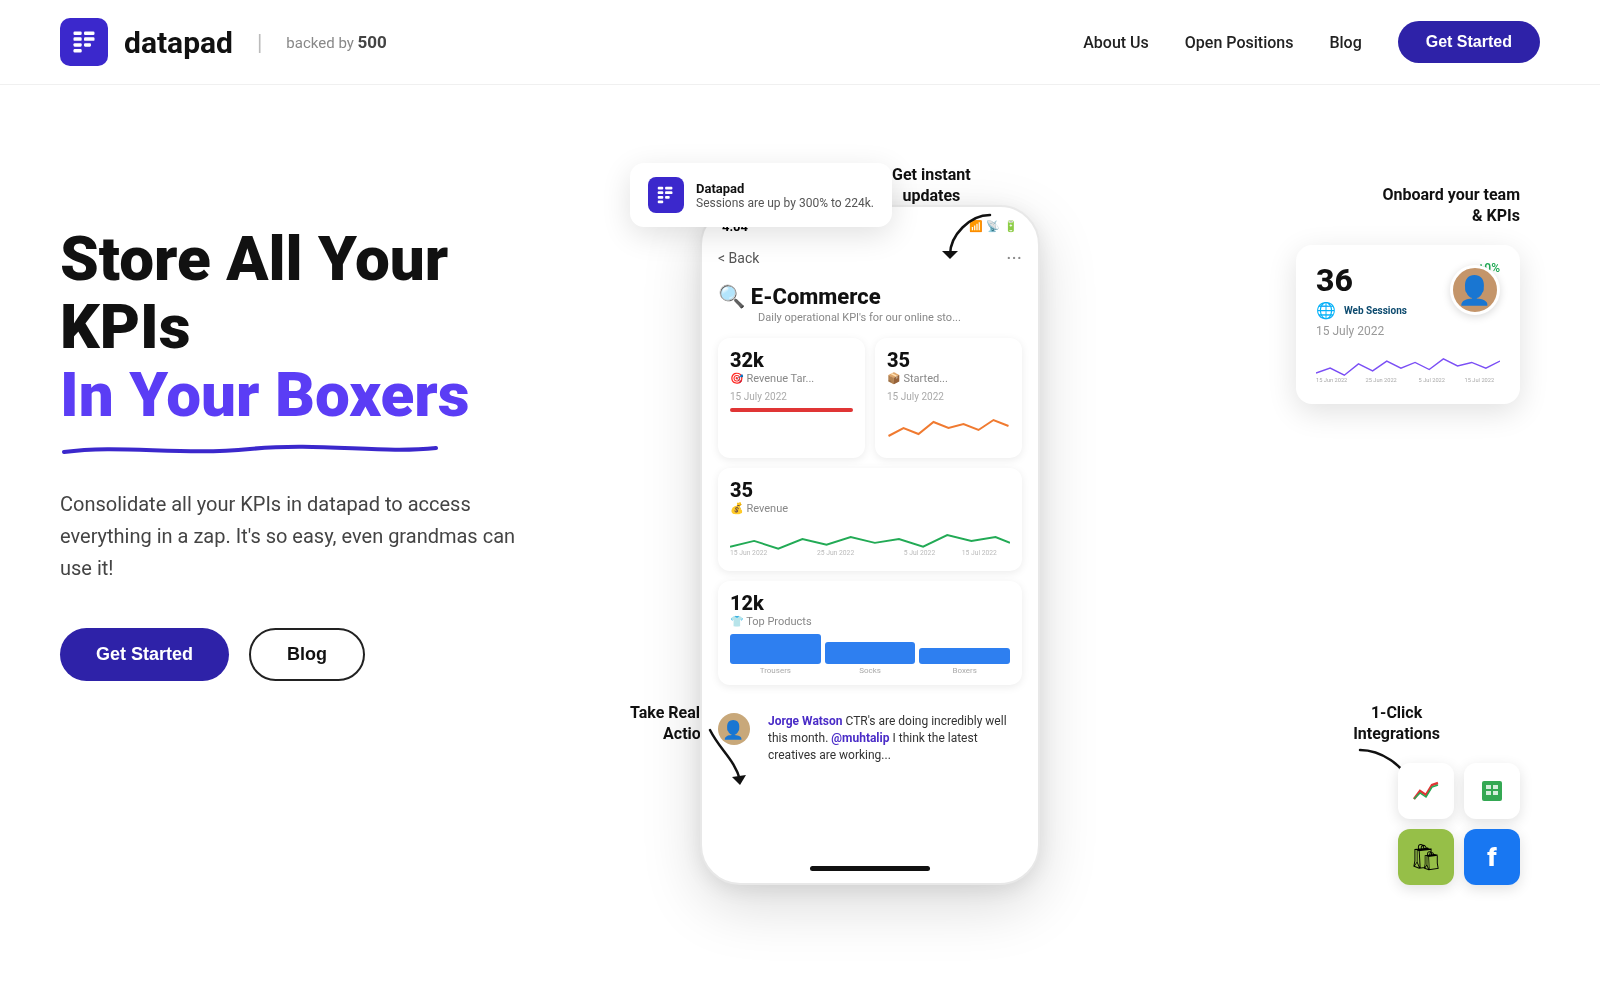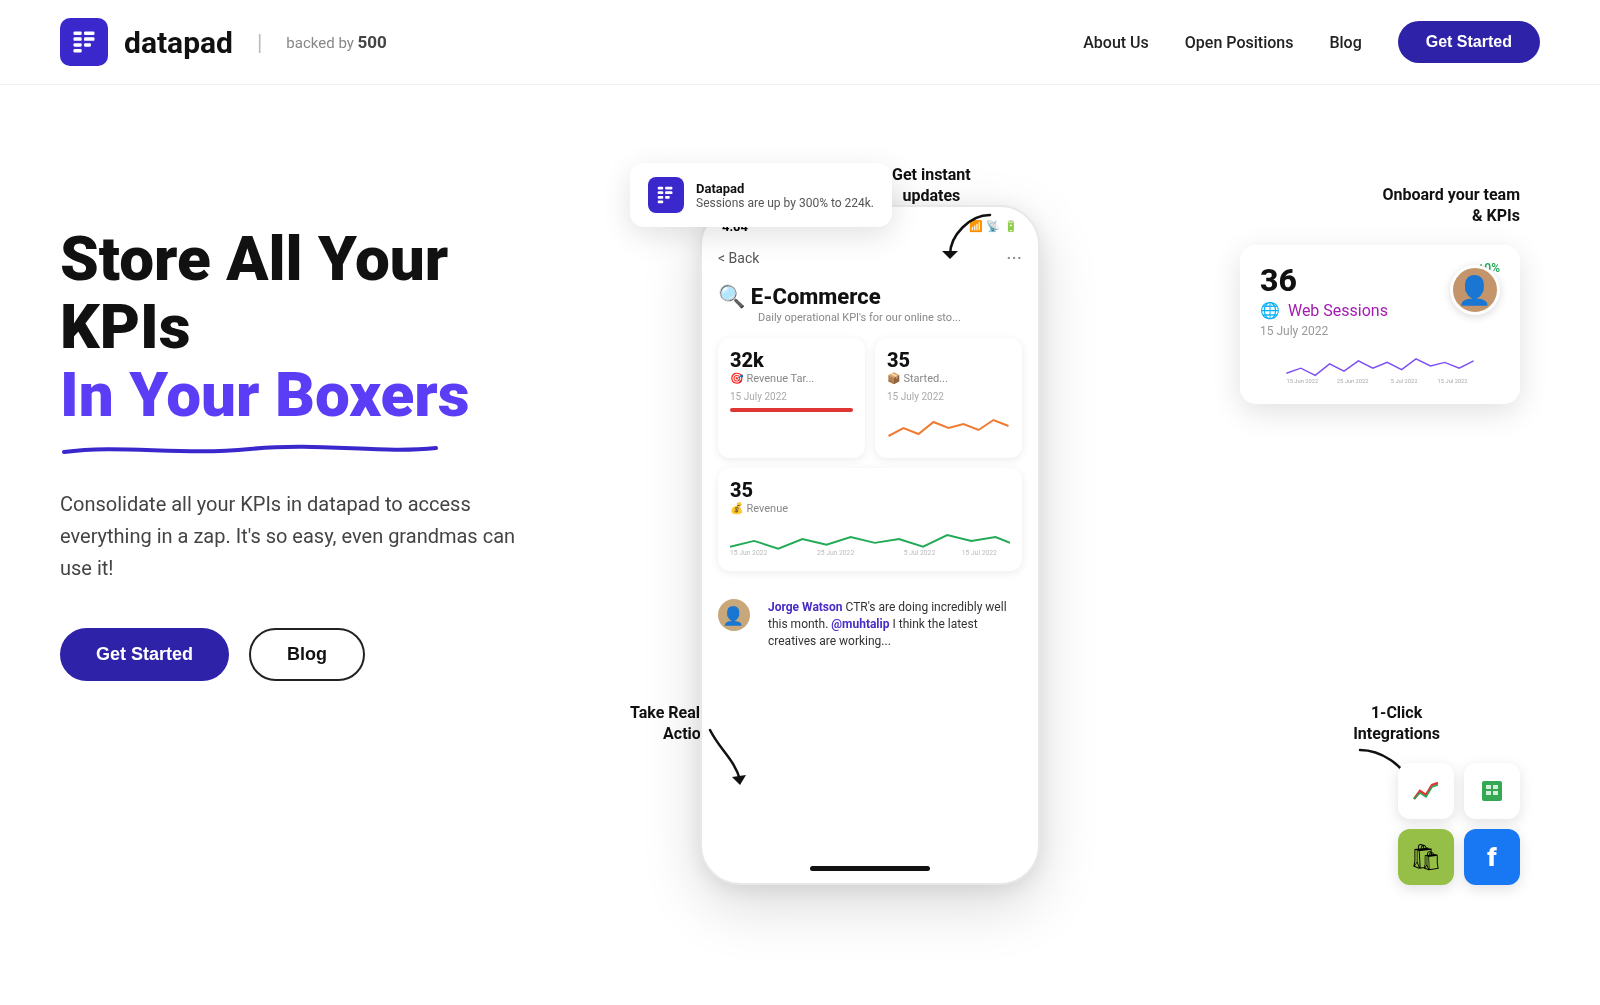--- a/index.html
+++ b/index.html
@@ -137,26 +137,26 @@
 
     
     .kpi-detail-card {
       position: absolute;
       right: 20px; top: 100px;
       background: #fff;
       border-radius: 16px;
       padding: 16px 20px;
       box-shadow: 0 8px 30px rgba(0,0,0,0.12);
       z-index: 10;
-      width: 280px;
+      width: 224px;
     }
     .kd-value { font-size: 32px; font-weight: 800; color: #111; }
     .kd-badge { font-size: 12px; color: #22aa55; font-weight: 600; }
     .kd-label-row { display: flex; align-items: center; gap: 8px; margin-bottom: 4px; }
-    .kd-title { font-size: 16px; font-weight: 400; color: #a21caf; }
+    .kd-title { font-size: 10px; font-weight: 700; color: #0c4a6e; }
     .kd-date { font-size: 12px; color: #999; margin-bottom: 10px; }
 
     
     .integrations-grid {
       position: absolute;
       right: 20px; bottom: 80px;
       display: grid; grid-template-columns: 56px 56px; gap: 10px;
       z-index: 10;
     }
     .int-card {
@@ -344,20 +344,38 @@
           <div class="kpi-label">💰 Revenue</div>
           <svg class="sparkline" viewBox="0 0 290 36">
             <polyline points="0,26 25,20 50,28 75,18 100,24 125,16 150,22 175,18 200,26 225,14 250,20 275,16 290,22" stroke="#22aa55" stroke-width="2" fill="none"></polyline>
             <text x="0" y="35" font-size="7" fill="#bbb">15 Jun 2022</text>
             <text x="90" y="35" font-size="7" fill="#bbb">25 Jun 2022</text>
             <text x="180" y="35" font-size="7" fill="#bbb">5 Jul 2022</text>
             <text x="240" y="35" font-size="7" fill="#bbb">15 Jul 2022</text>
           </svg>
         </div>
 
+        <div class="kpi-card-wide">
+          <div class="kpi-value">12k</div>
+          <div class="kpi-label">👕 Top Products</div>
+          <div style="display:flex;gap:4px;margin-top:6px;align-items:flex-end;">
+            <div style="flex:1;text-align:center;">
+              <div style="height:30px;background:#2e7ff0;border-radius:3px;margin-bottom:2px;"></div>
+              <div style="font-size:8px;color:#aaa;">Trousers</div>
+            </div>
+            <div style="flex:1;text-align:center;">
+              <div style="height:22px;background:#2e7ff0;border-radius:3px;margin-bottom:2px;"></div>
+              <div style="font-size:8px;color:#aaa;">Socks</div>
+            </div>
+            <div style="flex:1;text-align:center;">
+              <div style="height:16px;background:#2e7ff0;border-radius:3px;margin-bottom:2px;"></div>
+              <div style="font-size:8px;color:#aaa;">Boxers</div>
+            </div>
+          </div>
+        </div>
       </div>
 
       <div class="phone-comment">
         <div class="comment-avatar">
           <span style="font-size:18px;">👤</span>
         </div>
         <div class="comment-text">
           <span class="comment-author">Jorge Watson</span>
           <span> CTR's are doing incredibly well this month. <span style="color:#4a2cc7;font-weight:700;">@muhtalip</span> I think the latest creatives are working...</span>
         </div>

